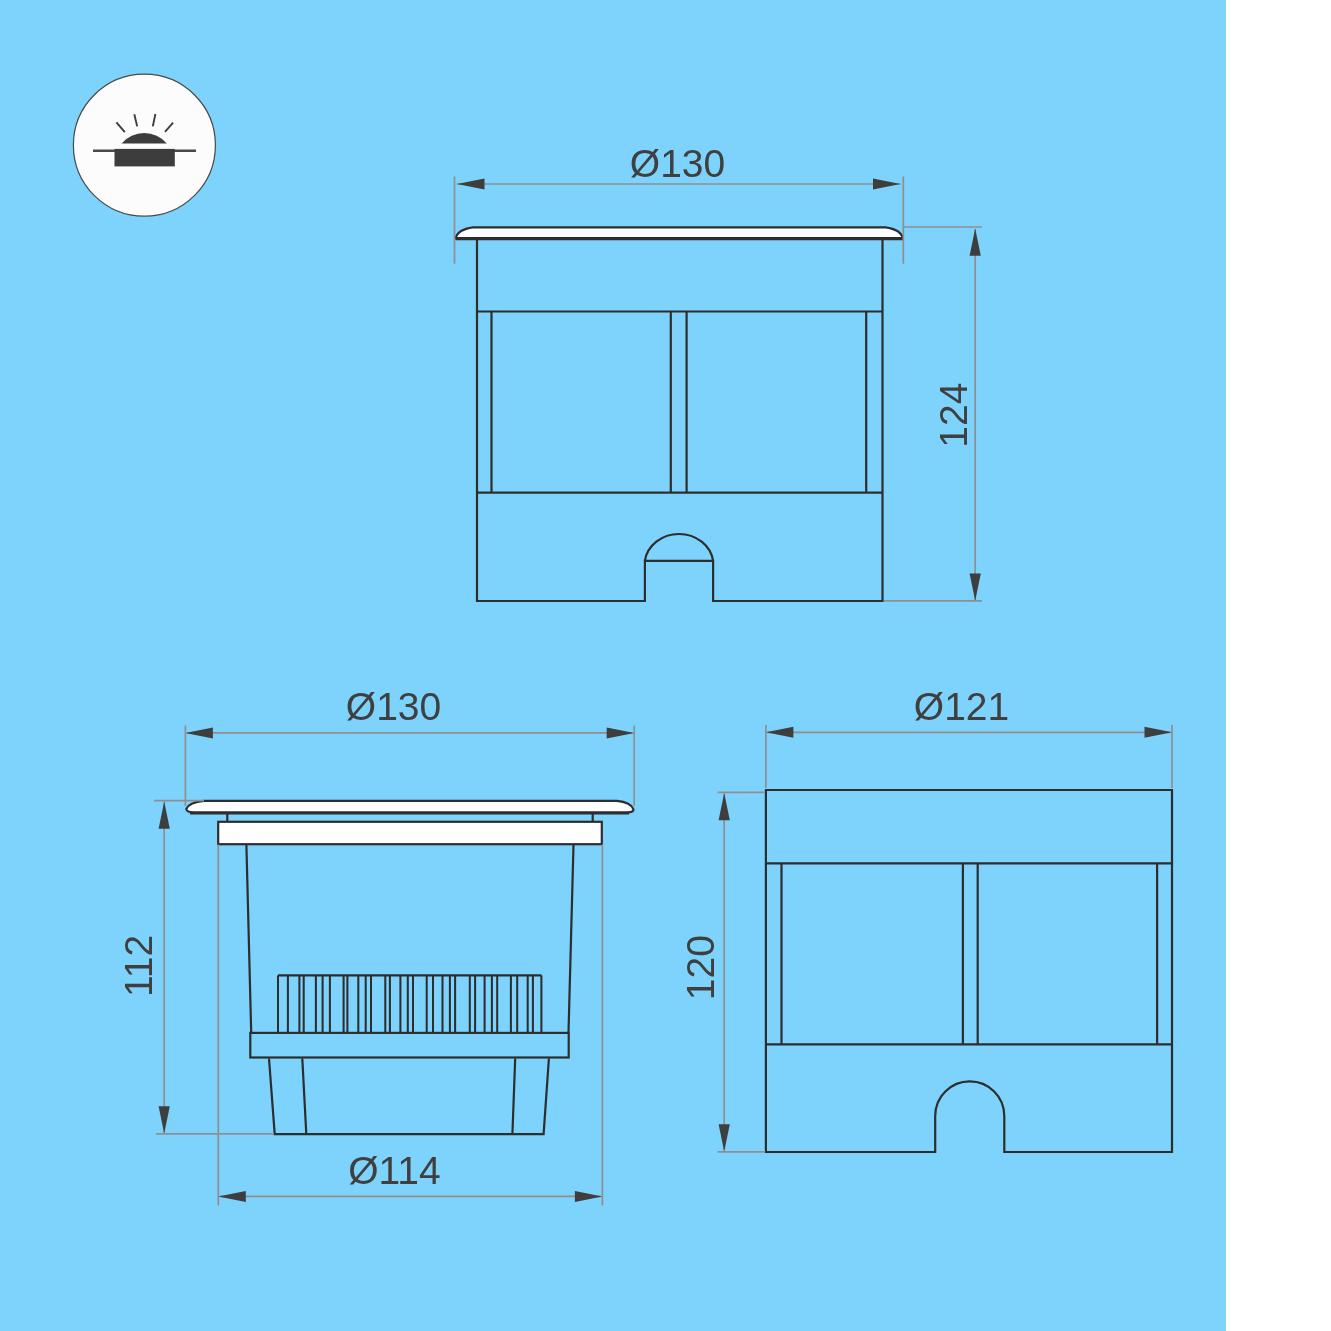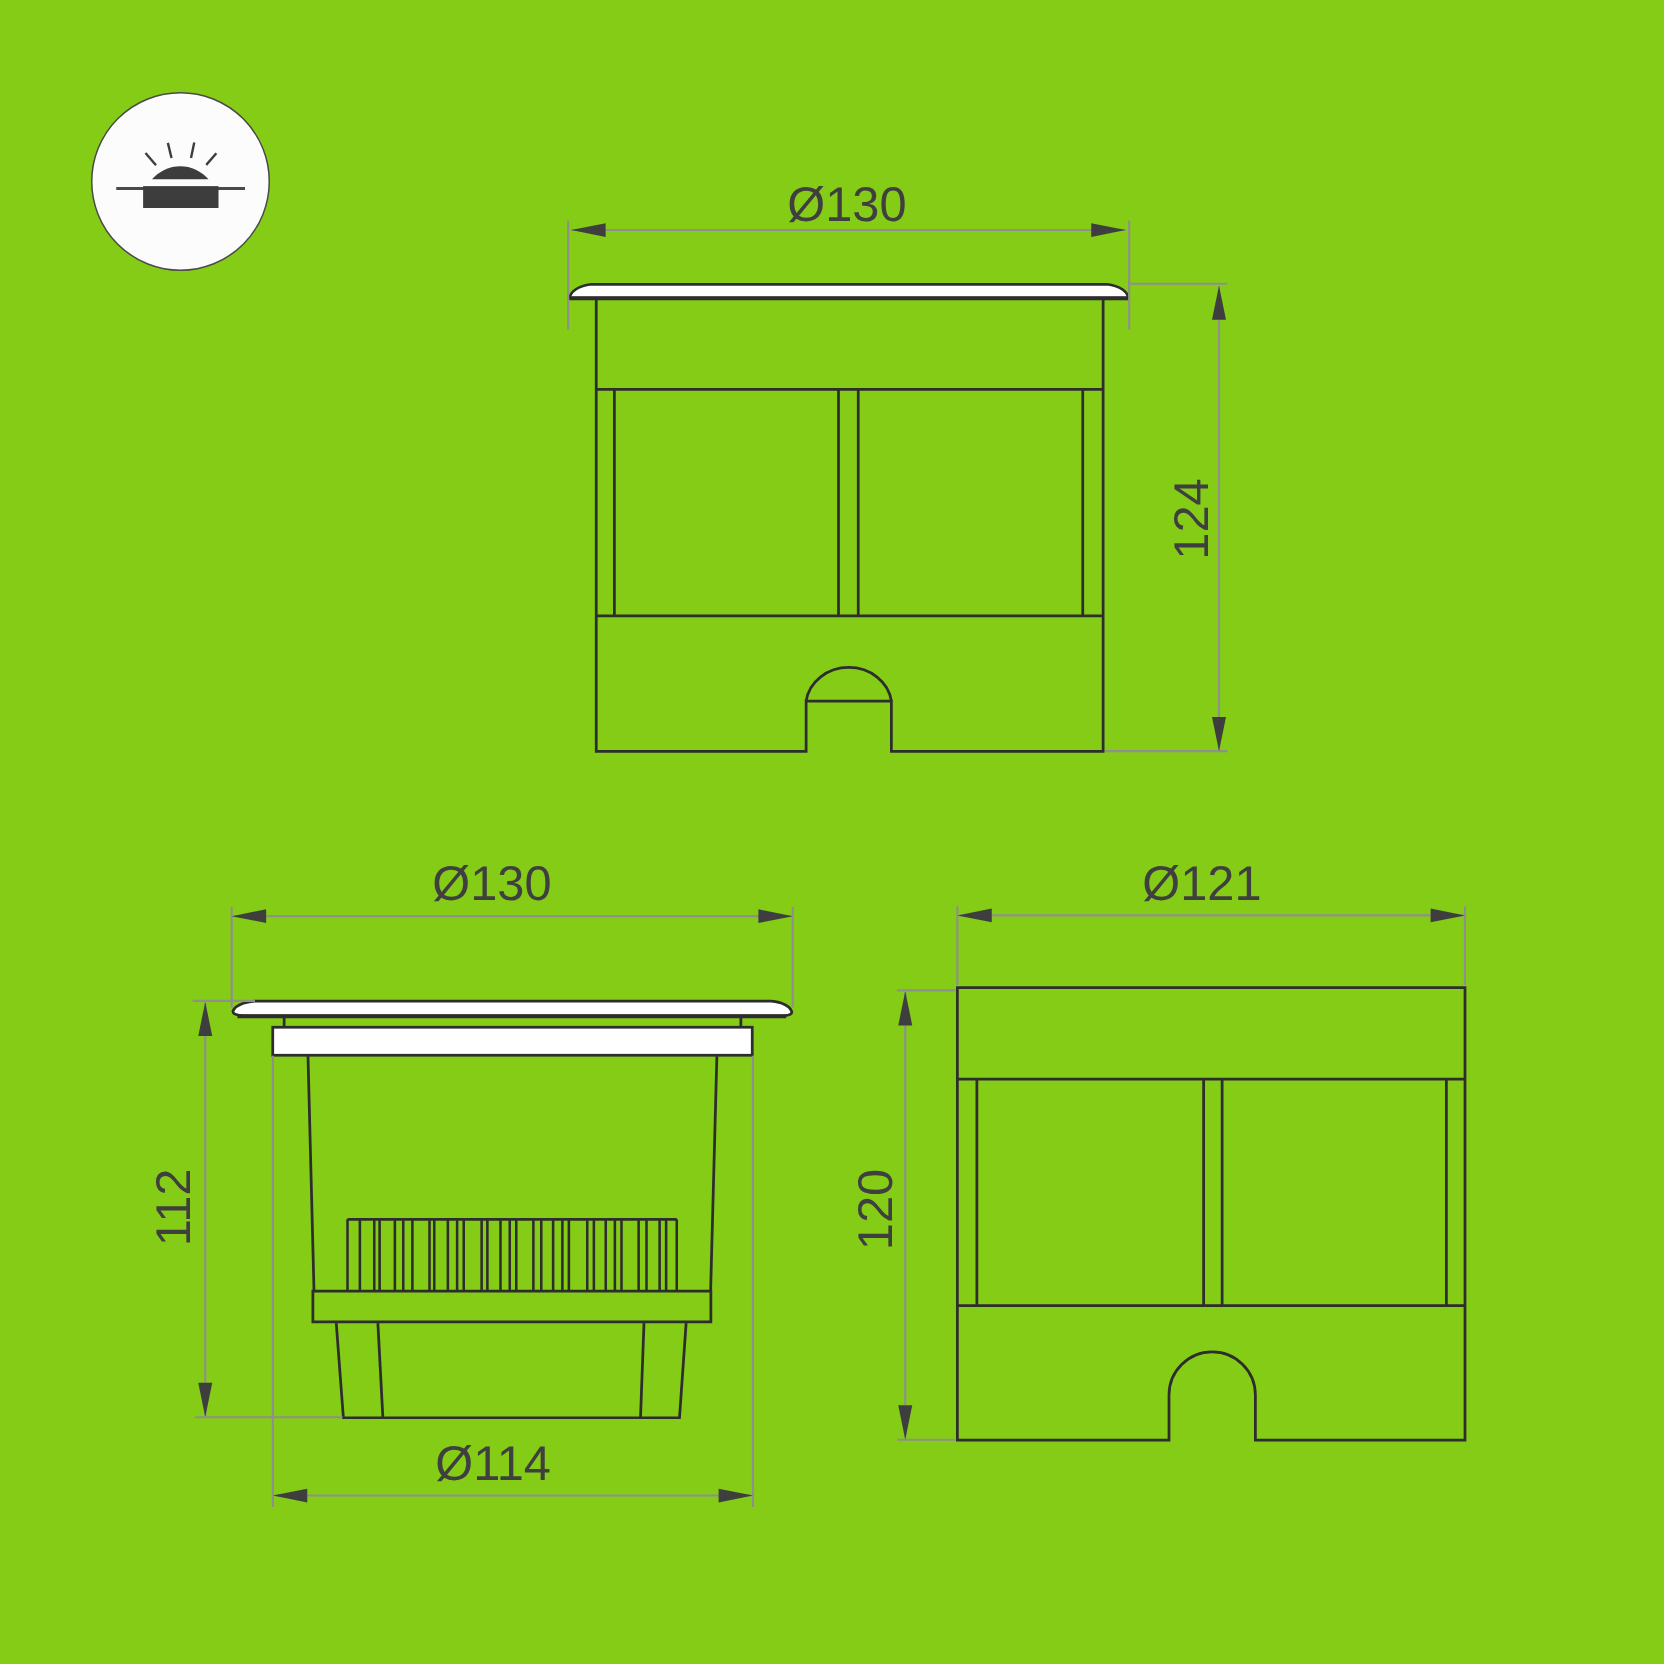--- a/index.html
+++ b/index.html
@@ -1,16 +1,16 @@
 <!DOCTYPE html>
 <html><head>
 <meta charset="utf-8">
 <style>
 html,body{margin:0;padding:0;background:#ffffff;}
-#page{position:relative;width:1331px;height:1331px;background:#84cc16;overflow:hidden;}
+#page{position:relative;width:1226px;height:1331px;background:#7dd3fc;overflow:hidden;}
 svg{position:absolute;left:0;top:0;}
 text{font-family:"Liberation Sans",sans-serif;fill:#3f3f3f;}
 </style>
 </head>
 <body>
 <div id="page">
 <svg width="1331" height="1331" viewBox="0 0 1331 1331">
 
 <g>
   <circle cx="144.4" cy="145.2" r="71" fill="#fcfcfc" stroke="#4a4a4a" stroke-width="1.2"></circle>

